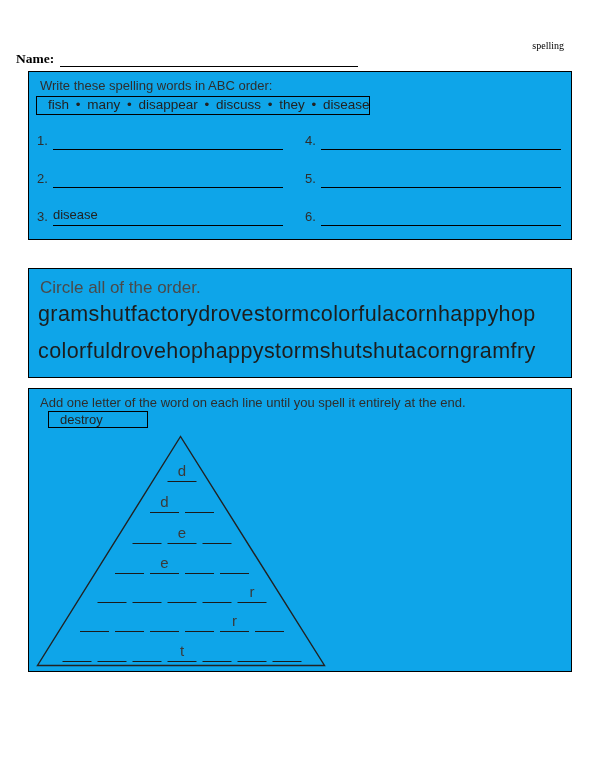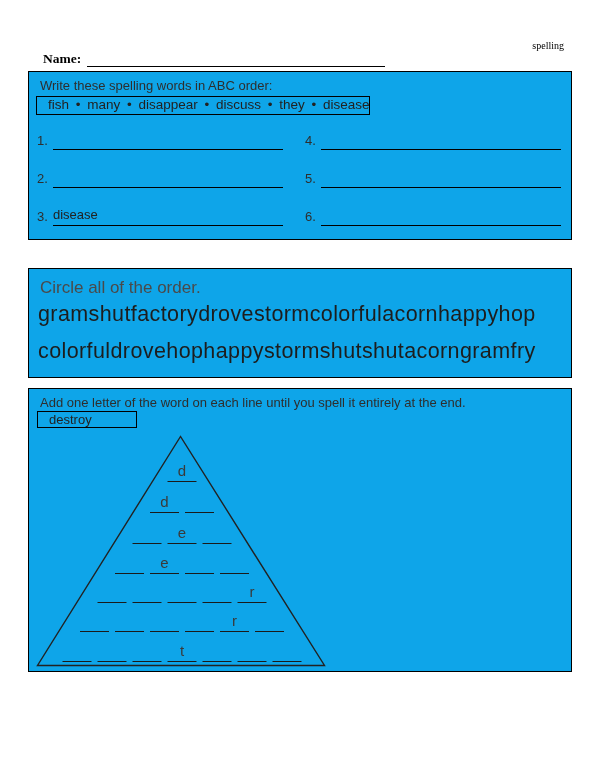--- a/index.html
+++ b/index.html
@@ -5,21 +5,21 @@
   html,body { margin:0; padding:0; background:#ffffff; }
   .page {
     position:relative; width:600px; height:776px; background:#fff;
     font-family:"Liberation Sans", sans-serif; color:#222; overflow:hidden;
   }
   
   .brand {
     position:absolute; top:40px; right:36px;
     font-family:"Liberation Serif", serif; font-size:10px; color:#000;
   }
-  .name-row { position:absolute; left:43px; top:51px; display:flex; align-items:flex-end; }
+  .name-row { position:absolute; left:16px; top:51px; display:flex; align-items:flex-end; }
   .name-label { font-family:"Liberation Serif", serif; font-weight:bold; font-size:13.5px; color:#000; }
   .name-line { display:inline-block; width:298px; height:13px; border-bottom:1.6px solid #000; margin-left:6px; }
 
   .wbox { position:absolute; left:28px; width:544px; border:1.6px solid #000; box-sizing:border-box; background:#0ea5e9; }
   #abc-box    { top:71px;  height:169px; }
   #circle-box { top:268px; height:110px; }
   #pyr-box    { top:388px; height:284px; }
 
   .instruction { position:absolute; left:11px; top:6px; font-size:13px; color:#2e2e2e; white-space:nowrap; }
 
@@ -36,21 +36,21 @@
     flex:1; height:20px; border-bottom:1.6px solid #000;
     text-align:left; font-size:13px; line-height:19px; color:#222;
   }
 
   .circle-title { position:absolute; left:11px; top:9px; font-size:17px; color:#4a4a4a; }
   .letter-string { position:absolute; left:9px; font-size:21.5px; letter-spacing:0.4px; color:#1d1d1d; white-space:nowrap; }
   #string-1 { top:33px; }
   #string-2 { top:70px; }
 
   .word-chip {
-    position:absolute; left:8px; top:22px; width:100px; height:17px;
+    position:absolute; left:19px; top:22px; width:100px; height:17px;
     border:1.3px solid #000; box-sizing:border-box;
     font-size:13px; line-height:15px; padding-left:11px; color:#222;
   }
 
   .pyr-svg { position:absolute; left:0; top:0; }
   .pyr-row { position:absolute; left:153px; transform:translateX(-50%); display:flex; gap:6px; }
   .pyr-cell {
     width:29px; height:20px; border-bottom:1.6px solid #1a1a1a;
     text-align:center; font-size:15px; line-height:20px; color:#3a3a3a;
   }

